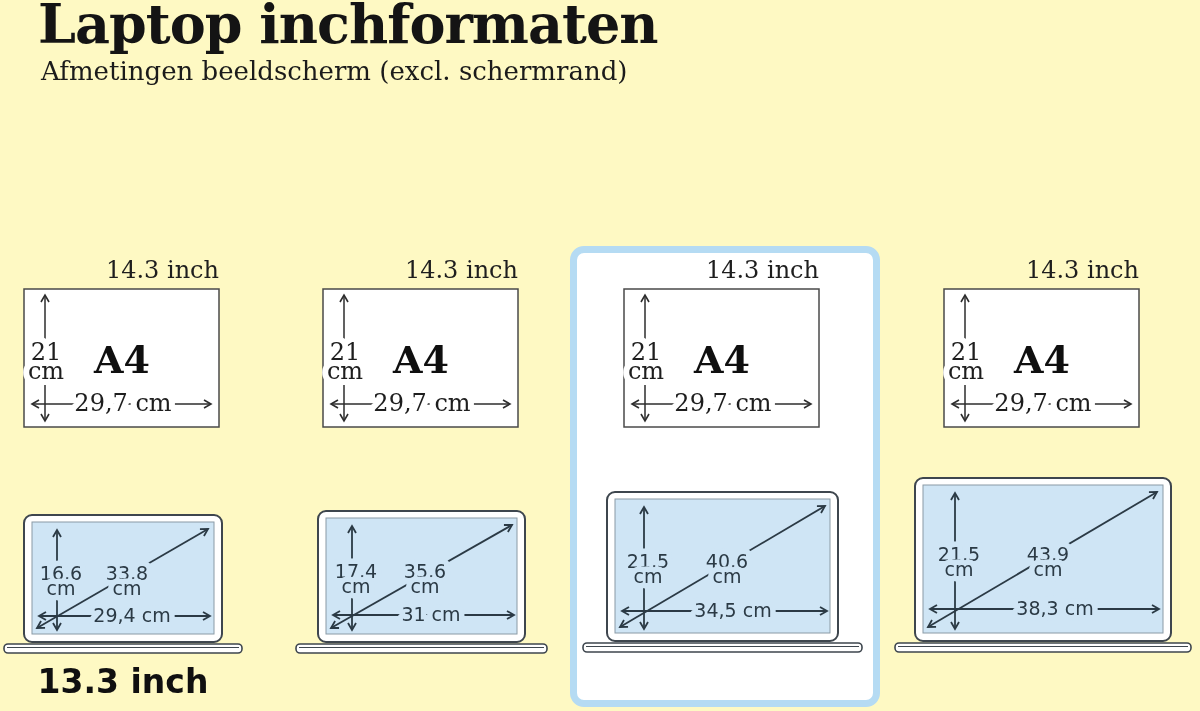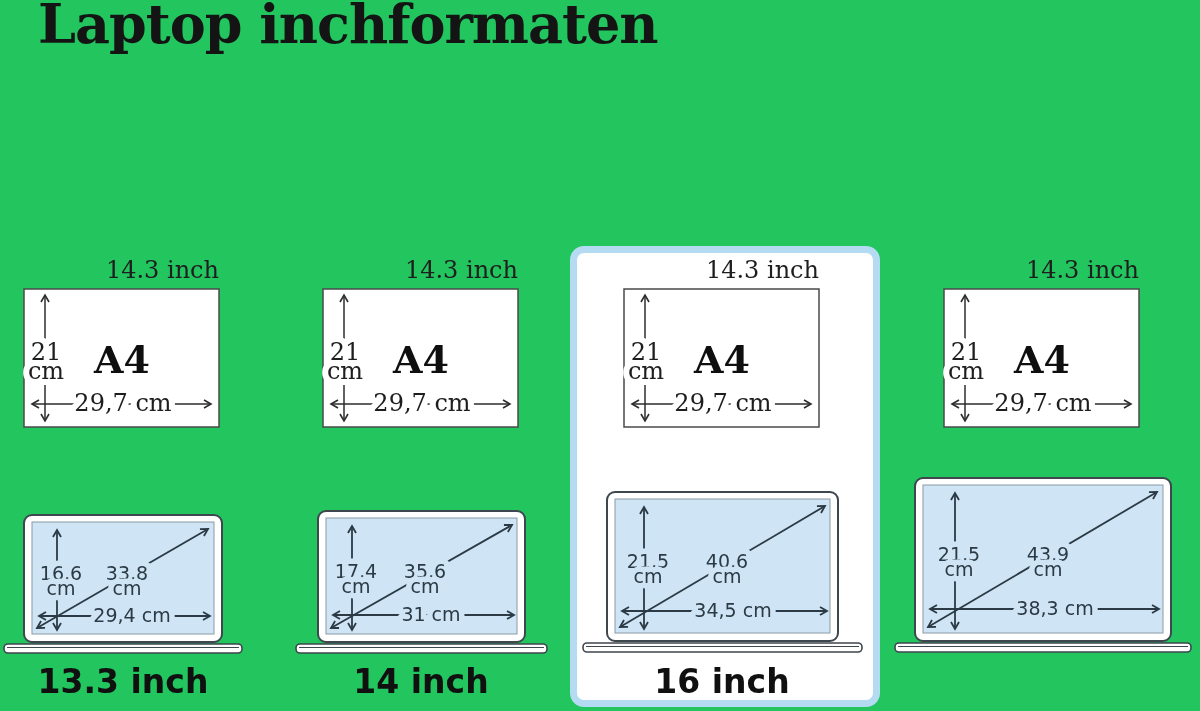--- a/index.html
+++ b/index.html
@@ -1,16 +1,16 @@
 <!DOCTYPE html>
 <html><head>
 <meta charset="utf-8">
 <style>
   html,body{margin:0;padding:0;background:#fff;}
-  #stage{position:relative;width:1200px;height:711px;background:#22c55e;overflow:hidden;
+  #stage{position:relative;width:1200px;height:711px;background:#fef9c3;overflow:hidden;
          font-family:"DejaVu Sans",sans-serif;}
   .title{position:absolute;left:38px;top:-8px;font-family:"DejaVu Serif",serif;
          font-weight:bold;font-size:54px;letter-spacing:-1px;color:#141414;}
   .subtitle{position:absolute;left:41px;top:56px;font-family:"DejaVu Serif",serif;
          font-size:26px;color:#1b1b1b;}
   .highlight{position:absolute;left:570px;top:246px;width:296px;height:447px;
          border:7px solid #b5dbf3;border-radius:14px;background:#ffffff;}
   .abs{position:absolute;}
   .inchlabel{position:absolute;top:662px;width:280px;text-align:center;
          font-size:33px;font-weight:bold;color:#101010;}
@@ -38,20 +38,21 @@
       <marker id="arrA" viewBox="0 0 10 10" refX="8" refY="5" markerWidth="10" markerHeight="10" orient="auto-start-reverse" markerUnits="userSpaceOnUse">
         <path d="M1,1 L8,5 L1,9" fill="none" stroke="#2d2d2d" stroke-width="1.6"></path>
       </marker>
       <marker id="arrB" viewBox="0 0 10 10" refX="8" refY="5" markerWidth="10" markerHeight="10" orient="auto-start-reverse" markerUnits="userSpaceOnUse">
         <path d="M1,1 L8,5 L1,9" fill="none" stroke="#2b3a45" stroke-width="1.8"></path>
       </marker>
     </defs>
   </svg>
 
   <div class="title">Laptop inchformaten</div>
+  <div class="subtitle">Afmetingen beeldscherm (excl. schermrand)</div>
 
   <div class="highlight"></div>
 
   <svg class="abs" style="left:23px;top:251px" width="200" height="177" viewBox="0 -37 200 177">
     <text class="a4-dim" x="196" y="-10" text-anchor="end">14.3 inch</text>
     <rect class="a4box" x="1" y="1" width="195" height="138"></rect>
     <line class="a4line" x1="22" y1="7" x2="22" y2="133" marker-start="url(#arrA)" marker-end="url(#arrA)"></line>
     <line class="a4line" x1="9" y1="116" x2="188" y2="116" marker-start="url(#arrA)" marker-end="url(#arrA)"></line>
     <text class="a4-dim halo-w" x="23" y="72" text-anchor="middle">21</text>
     <text class="a4-dim halo-w" x="23" y="91" text-anchor="middle">cm</text>
@@ -146,16 +147,14 @@
     <line class="lapline" x1="36" y1="133" x2="265" y2="133" marker-start="url(#arrB)" marker-end="url(#arrB)"></line>
     <line class="lapline" x1="34" y1="151" x2="263" y2="16" marker-start="url(#arrB)" marker-end="url(#arrB)"></line>
     <text class="lap-dim halo-b" x="65" y="85" text-anchor="middle">21,5</text>
     <text class="lap-dim halo-b" x="65" y="100" text-anchor="middle">cm</text>
     <text class="lap-dim halo-b" x="154" y="85" text-anchor="middle">43,9</text>
     <text class="lap-dim halo-b" x="154" y="100" text-anchor="middle">cm</text>
     <text class="lap-dim halo-b" x="161" y="139" text-anchor="middle">38,3 cm</text>
   </svg>
 
   <div class="inchlabel" style="left:-17px">13.3 inch</div>
-  <div class="inchlabel" style="left:281px">14 inch</div>
-  <div class="inchlabel" style="left:582px">16 inch</div>
 
 </div>
 
 </body></html>

